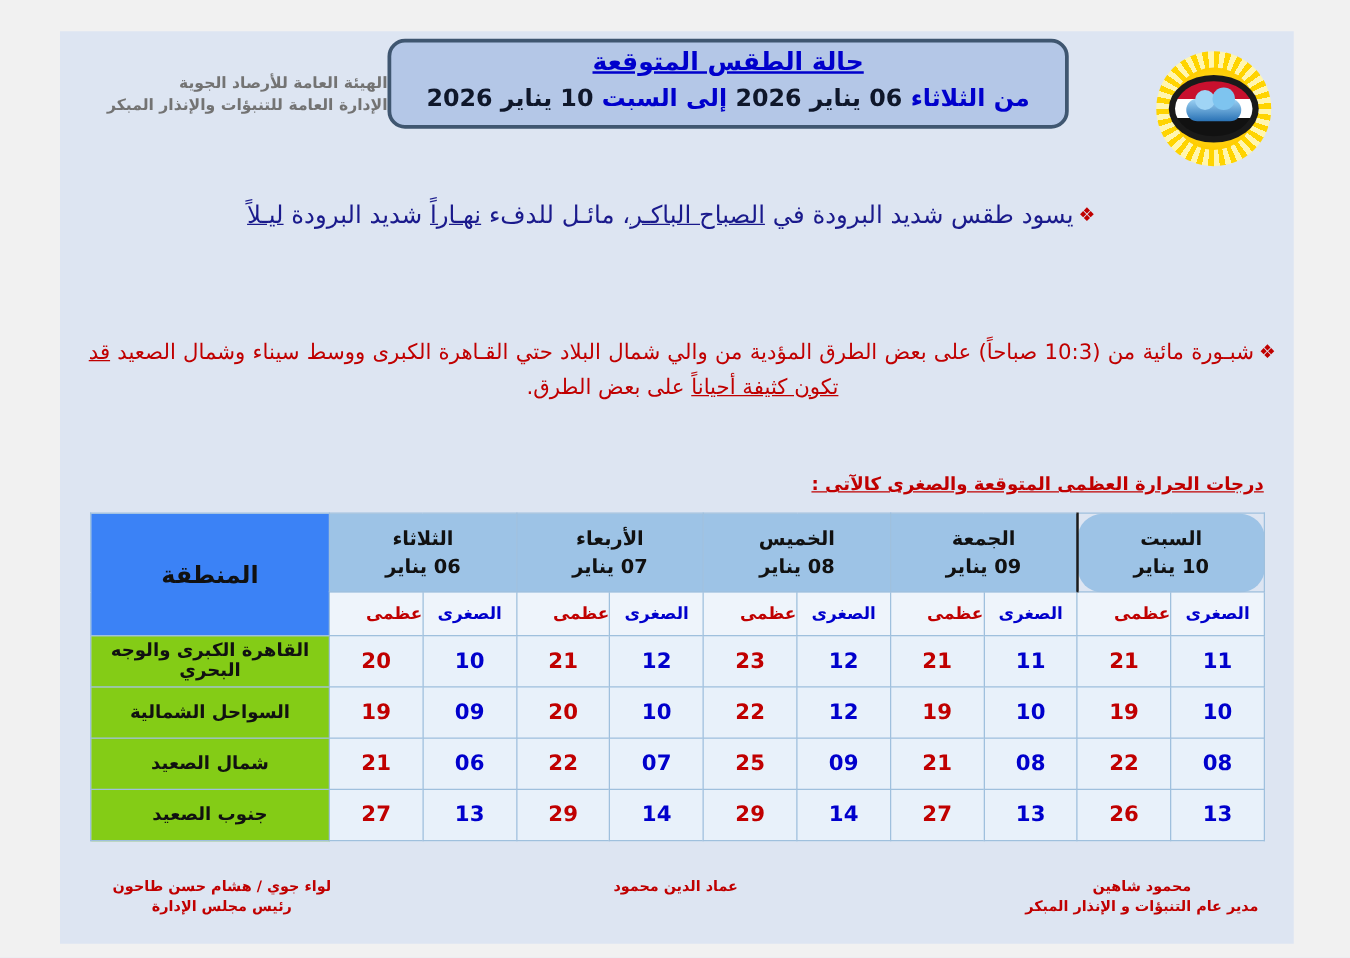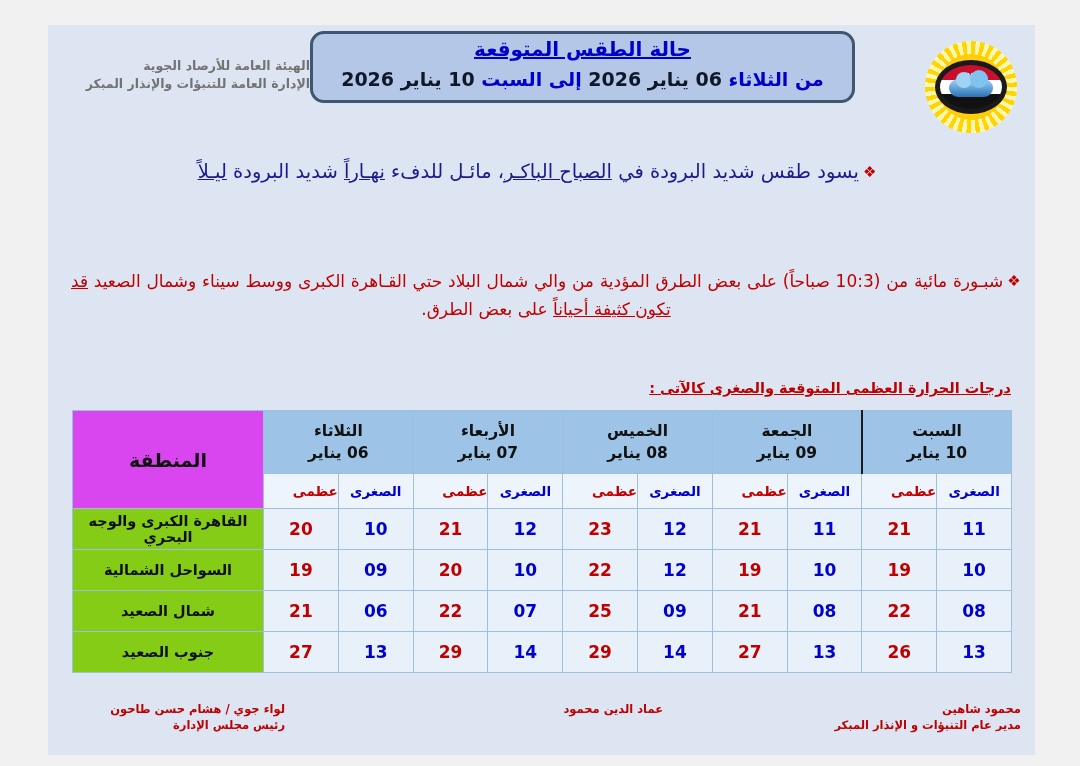--- a/index.html
+++ b/index.html
@@ -146,40 +146,40 @@
   }
 
   table.fc td, table.fc th {
     border: 1px solid #9fc0dd;
     text-align: center;
     vertical-align: middle;
     padding: 0;
   }
 
   th.region-head {
-    background: #d946ef;
+    background: #3b82f6;
     color: #111111;
     font-size: 19px;
     font-weight: bold;
     border: 1px solid #7aa8cd;
     width: 190px;
   }
 
   th.day-head {
     background: #9dc3e6;
     color: #111111;
     font-size: 15.5px;
     font-weight: bold;
     height: 62px;
     line-height: 22px;
     border-top: 2px solid #1b1b1b;
     border-bottom: 1px solid #7aa8cd;
   }
   th.day-head.first { border-right: 1px solid #7aa8cd; }
-  th.day-head.last  { border-left: 2px solid #1b1b1b; }
+  th.day-head.last  { border-left: 2px solid #1b1b1b; border-radius: 20px; }
 
   th.sub {
     background: #eef4fb;
     height: 34px;
     font-size: 13.5px;
     font-weight: bold;
   }
   th.sub.max { color: #c00000; text-align: right; }
   th.sub.min { color: #0000cc; }
 
@@ -203,20 +203,21 @@
   
   .footer {
     position: absolute;
     left: 0;
     top: 672px;
     width: 987px;
     height: 48px;
   }
   .sig {
     position: absolute;
+    text-align: center;
     font-size: 11.5px;
     font-weight: bold;
     color: #c00000;
     line-height: 16px;
   }
   #sig-right { right: 14px; top: 4px; width: 215px; }
   #sig-mid   { right: 372px; top: 4px; width: 245px; }
   #sig-left  { left: 22px;  top: 4px; width: 215px; }
 
   

